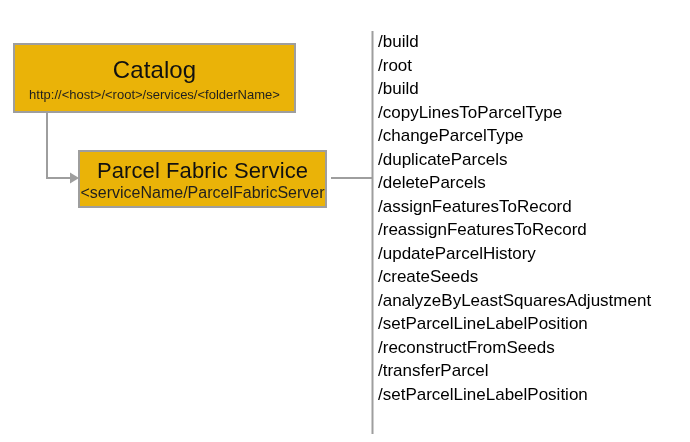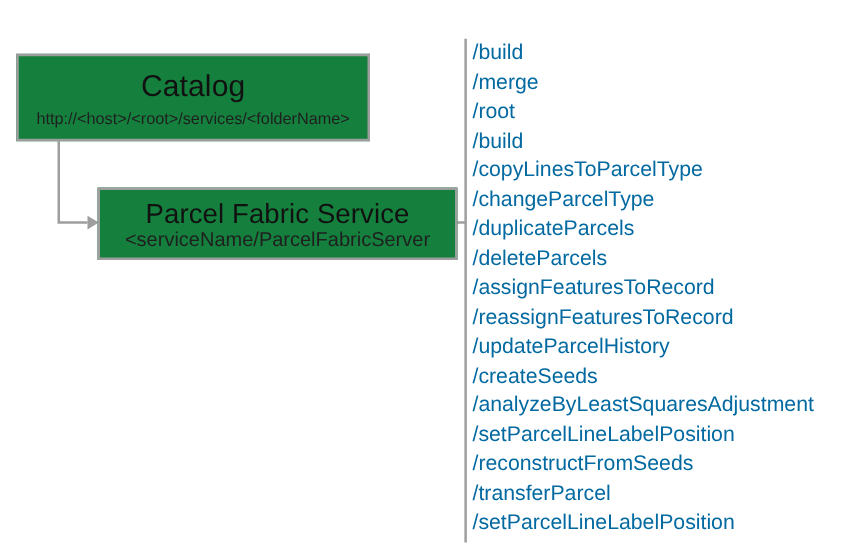--- a/index.html
+++ b/index.html
@@ -31,21 +31,21 @@
     top: 0;
     width: 690px;
     height: 442px;
     overflow: visible;
   }
 
   
   .node {
     position: absolute;
     box-sizing: border-box;
-    background: #15803d;
+    background: #eab308;
     border: 2px solid #9e9e9e;
     display: flex;
     flex-direction: column;
     align-items: center;
     justify-content: center;
     text-align: center;
     color: #1a1a1a;
   }
   .node-title {
     font-size: 24px;
@@ -67,21 +67,21 @@
     left: 13px;
     top: 43px;
     width: 283px;
     height: 70px;
   }
   #node-catalog .node-title { margin-top: 2px; }
 
   #node-parcel-fabric-service {
     left: 78px;
     top: 150px;
-    width: 288px;
+    width: 249px;
     height: 58px;
     justify-content: center;
   }
   #node-parcel-fabric-service .node-title {
     font-size: 22px;
     line-height: 25px;
   }
   #node-parcel-fabric-service .node-subtitle {
     font-size: 16px;
     line-height: 15px;
@@ -94,21 +94,21 @@
     left: 378px;
     top: 30px;
     width: 300px;
     margin: 0;
     padding: 0;
     list-style: none;
   }
   #operations-list li {
     font-size: 17px;
     line-height: 23.5px;
-    color: #0369a1;
+    color: #000000;
     white-space: nowrap;
     font-weight: 400;
   }
 </style>
 </head>
 <body>
 
 <div id="diagram-canvas">
 
   <svg id="connectors" viewBox="0 0 690 442" width="690" height="442" xmlns="http://www.w3.org/2000/svg">
@@ -126,21 +126,20 @@
     <div class="node-subtitle">http://&lt;host&gt;/&lt;root&gt;/services/&lt;folderName&gt;</div>
   </div>
 
   <div class="node" id="node-parcel-fabric-service">
     <div class="node-title">Parcel Fabric Service</div>
     <div class="node-subtitle">&lt;serviceName/ParcelFabricServer</div>
   </div>
 
   <ul id="operations-list">
     <li>/build</li>
-    <li>/merge</li>
     <li>/root</li>
     <li>/build</li>
     <li>/copyLinesToParcelType</li>
     <li>/changeParcelType</li>
     <li>/duplicateParcels</li>
     <li>/deleteParcels</li>
     <li>/assignFeaturesToRecord</li>
     <li>/reassignFeaturesToRecord</li>
     <li>/updateParcelHistory</li>
     <li>/createSeeds</li>

